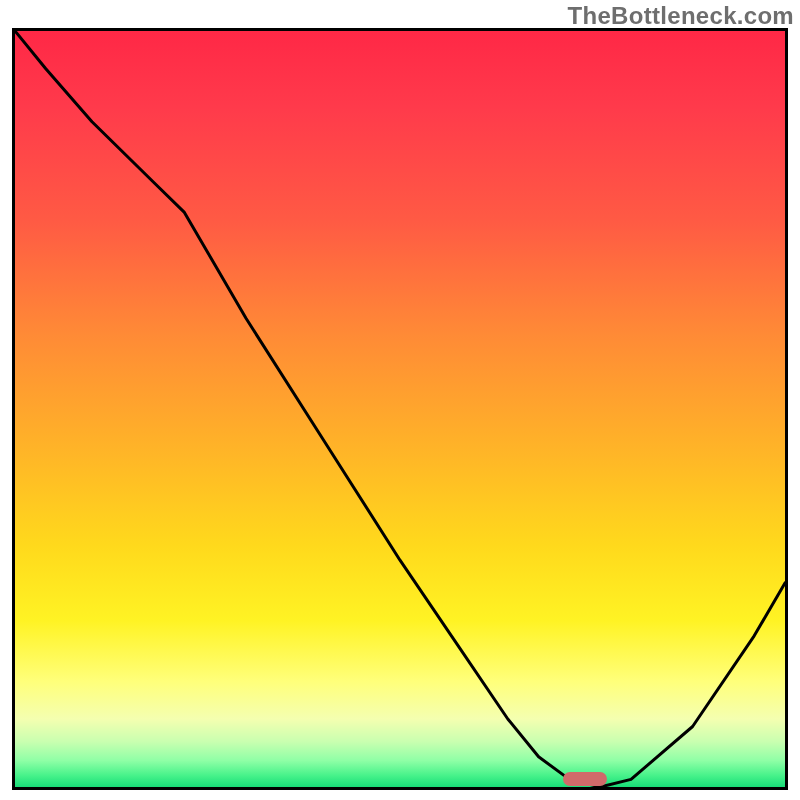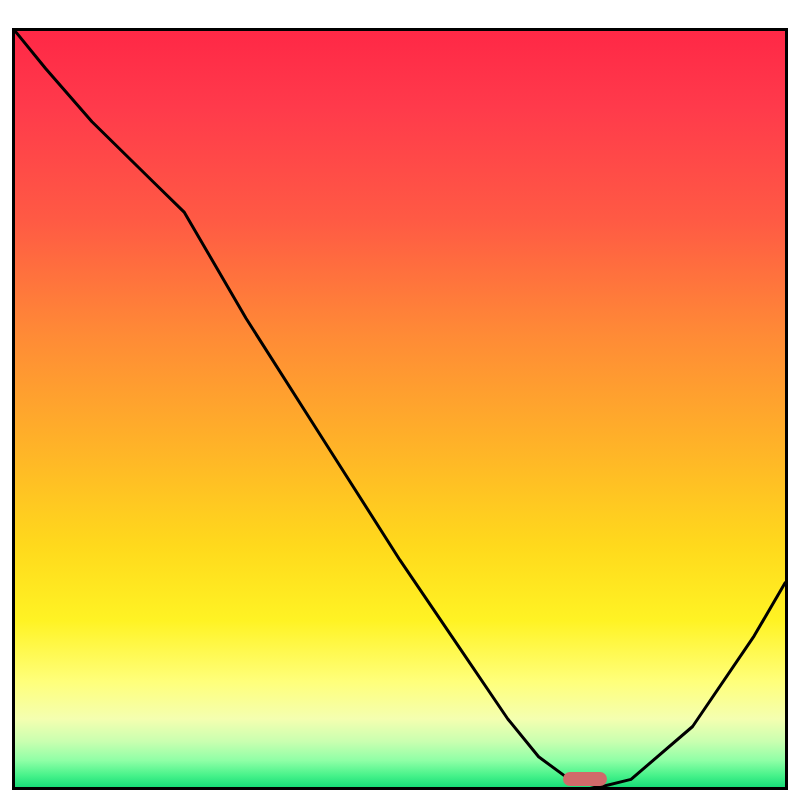--- a/index.html
+++ b/index.html
@@ -75,20 +75,21 @@
     height: 14px;
     border-radius: 7px;
     background: #d06a6a; 
   }
 </style>
 </head>
 <body>
 
 <div class="frame">
 
+  <div class="watermark">TheBottleneck.com</div>
 
   <div class="plot-outer">
     <div class="plot-inner">
 
       <div class="gradient"></div>
 
       <svg class="curve" viewBox="0 0 770 756" preserveAspectRatio="none">
         <path id="curve-path" fill="none" stroke="#000" stroke-width="3" stroke-linejoin="round" stroke-linecap="round" d="M0.0 0.0 L30.8 37.8 L77.0 90.7 L138.6 151.2 L169.4 181.4 L231.0 287.3 L308.0 408.2 L385.0 529.2 L446.6 619.9 L492.8 688.0 L523.6 725.8 L554.4 748.4 L585.2 756.0 L616.0 748.4 L677.6 695.5 L739.2 604.8 L770.0 551.9"></path>
       </svg>
 

